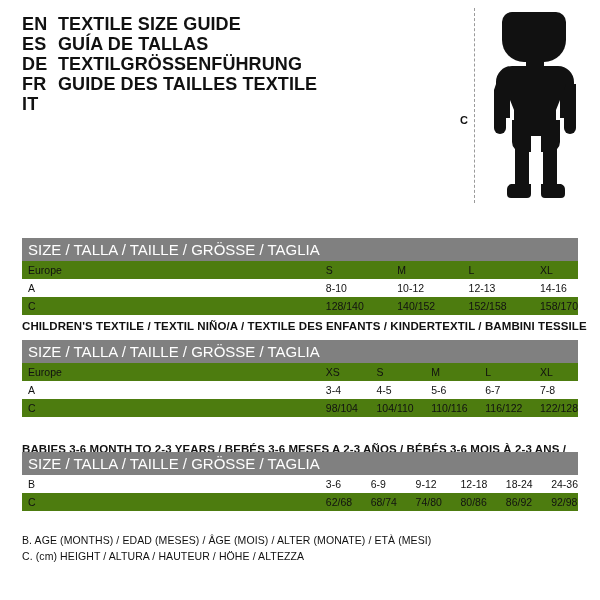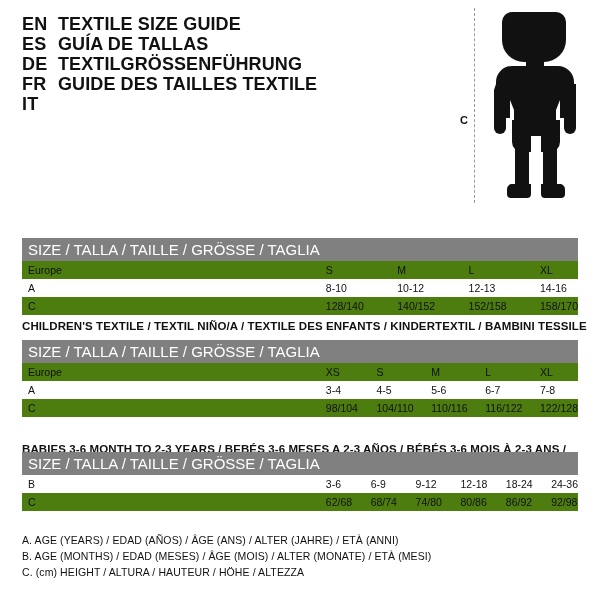--- a/index.html
+++ b/index.html
@@ -284,18 +284,17 @@
       <td>68/74</td>
       <td>74/80</td>
       <td>80/86</td>
       <td>86/92</td>
       <td>92/98</td>
     </tr>
   </tbody>
     </table>
 
   <div class="legend" style="top:534px;">
-    <div>A. AGE (YEARS) / EDAD (AÑOS) / ÂGE (ANS) / ALTER (JAHRE) / ETÀ (ANNI)</div>
     <div>B. AGE (MONTHS) / EDAD (MESES) / ÂGE (MOIS) / ALTER (MONATE) / ETÀ (MESI)</div>
     <div>C. (cm) HEIGHT / ALTURA / HAUTEUR / HÖHE / ALTEZZA</div>
   </div>
 
 </div>
 
 </body></html>

